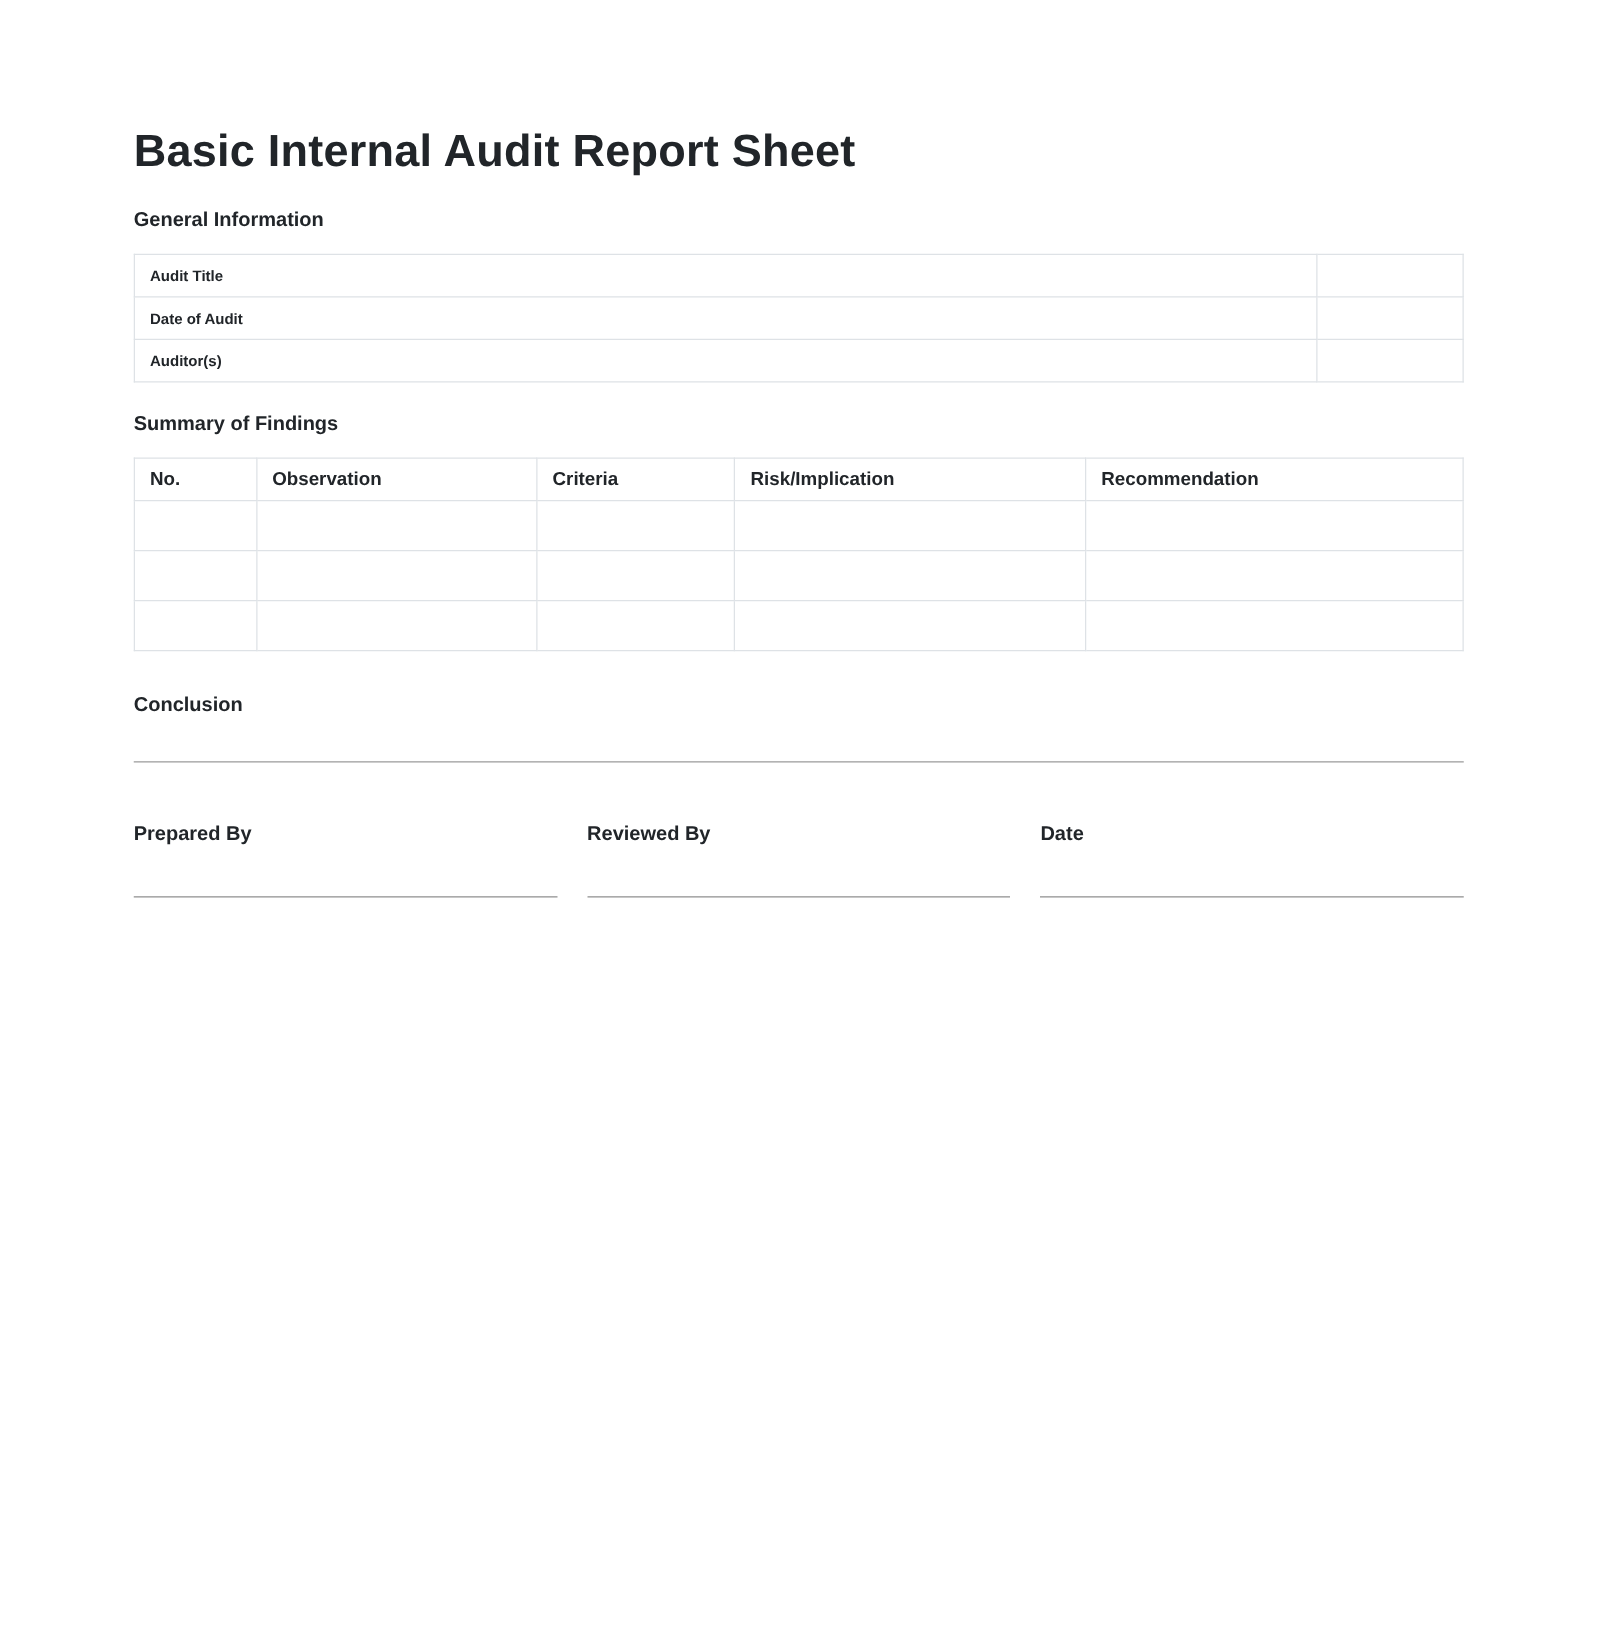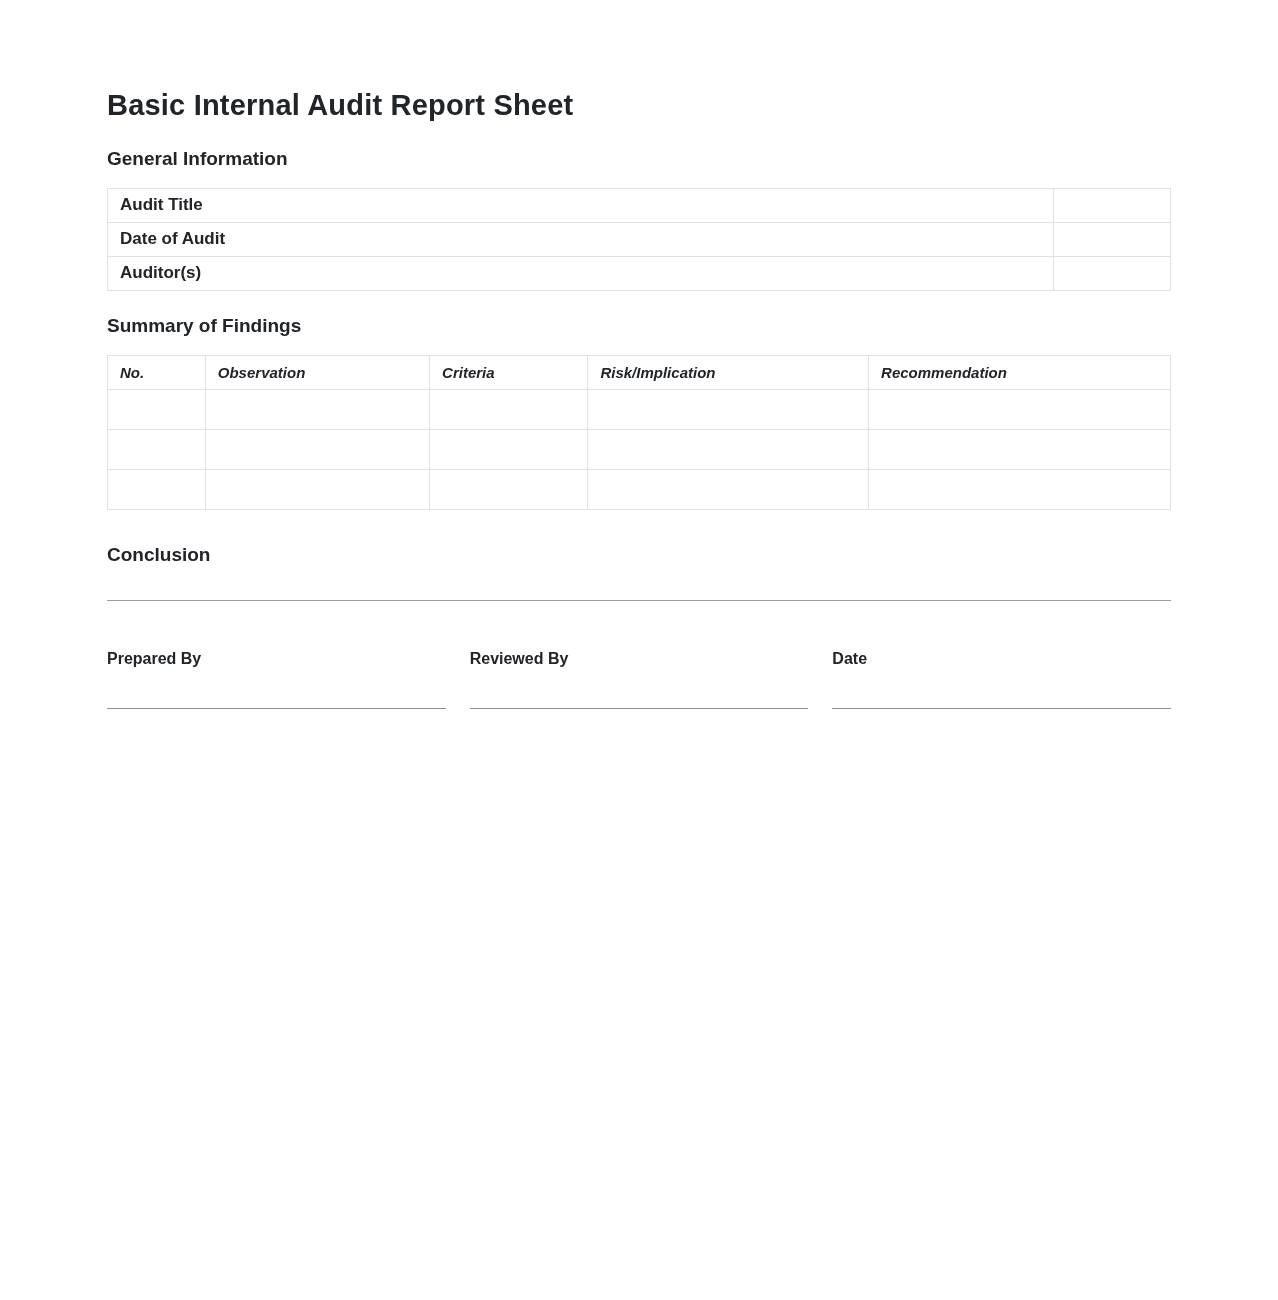--- a/index.html
+++ b/index.html
@@ -11,43 +11,43 @@
     font-family: "Liberation Sans", sans-serif;
   }
   body { min-height: 1300px; width: 1278px; }
   .page {
     width: 1064px;
     margin: 0 auto;
     padding-top: 87px;
     padding-bottom: 440px;
   }
   h1 {
-    font-size: 29px;
+    font-size: 36px;
     font-weight: bold;
     line-height: 1;
-    margin: 4px 0 28px 0;
+    margin: 16px 0 28px 0;
     letter-spacing: 0.2px;
   }
   h2 {
-    font-size: 19px;
+    font-size: 16px;
     font-weight: bold;
     line-height: 1.2;
     margin: 0 0 17px 0;
   }
   
   table {
     width: 100%;
     border-collapse: collapse;
     table-layout: fixed;
   }
   .info-table td {
     border: 1px solid #dee2e6;
     height: 34px;
     padding: 0 12px;
-    font-size: 17px;
+    font-size: 12px;
     vertical-align: middle;
   }
   .info-table td.label-cell { font-weight: bold; }
   .info-table col.col-label { width: 89%; }
   .info-table col.col-value { width: 11%; }
 
   
   .section-objectives h2 { margin: 34px 0 0 0; }
   .fill-area {
     height: 34px;
@@ -56,21 +56,21 @@
   .section-summary h2 { margin: 24px 0 17px 0; }
 
   
   .findings-table th, .findings-table td {
     border: 1px solid #dee2e6;
     padding: 0 12px;
     font-size: 15px;
     text-align: left;
     vertical-align: middle;
   }
-  .findings-table thead th { height: 34px; font-weight: bold; font-style: italic; }
+  .findings-table thead th { height: 34px; font-weight: bold; }
   .findings-table tbody td { height: 40px; }
   .findings-table col.c-no   { width: 9.2%; }
   .findings-table col.c-obs  { width: 21.1%; }
   .findings-table col.c-crit { width: 14.9%; }
   .findings-table col.c-risk { width: 26.4%; }
   .findings-table col.c-rec  { width: 28.4%; }
 
   .section-conclusion h2 { margin: 34px 0 0 0; }
   .section-conclusion .fill-area { height: 35px; }
 

